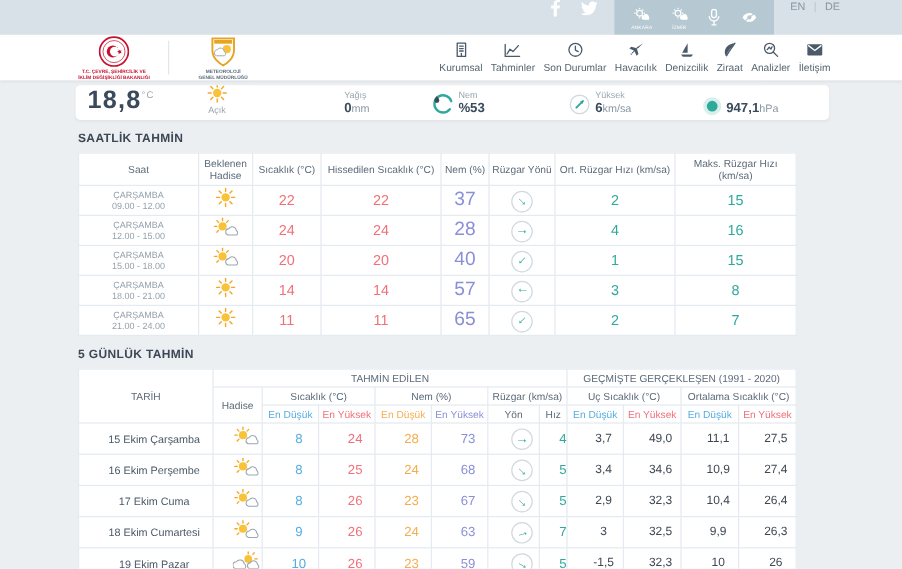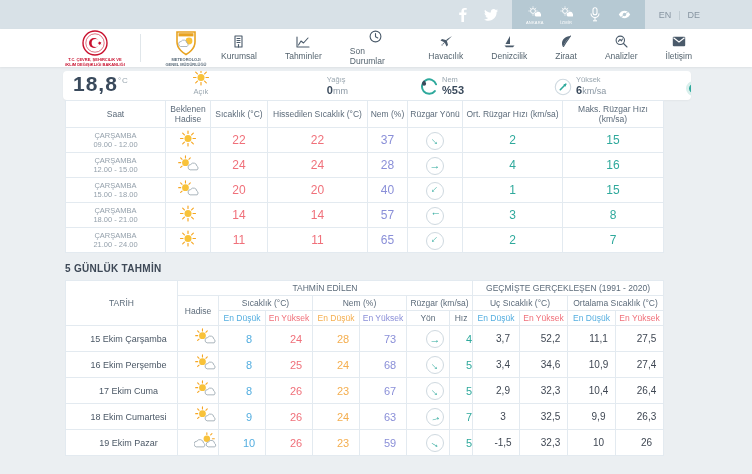--- a/index.html
+++ b/index.html
@@ -5,49 +5,49 @@
   :root{
     --teal:#2fa99c; --red:#f0707a; --purple:#8a8fd8; --orange:#f4ae4f;
     --blue:#54aee0; --navy:#3c4a5a; --hdr:#5c6b7a; --muted:#95a1ac;
     --border:#e3eaf0; --bg:#ebeff2; --topbar:#d8e1e7; --box:#b6c9d3;
   }
   *{margin:0;padding:0;box-sizing:border-box;}
   html,body{width:752px;height:474px;overflow:hidden;}
   body{font-family:"Liberation Sans","DejaVu Sans",sans-serif;background:var(--bg);}
 
   
-  .topbar{height:29px;background:var(--topbar);display:flex;align-items:center;justify-content:flex-end;padding-right:52px;}
+  .topbar{height:29px;background:var(--topbar);display:flex;align-items:flex-start;justify-content:flex-end;padding-right:52px;}
   .tb-social{display:flex;align-items:center;gap:14px;margin-right:14px;}
   .tb-social .ic{width:14px;height:14px;display:flex;align-items:center;justify-content:center;color:#fff;}
   .tb-box{background:var(--box);height:29px;display:flex;align-items:center;gap:16px;padding:0 14px;}
   .tb-city{display:flex;flex-direction:column;align-items:center;color:#fff;cursor:pointer;}
   .tb-city .lbl{font-size:4px;line-height:5px;letter-spacing:.2px;}
   .tb-box .ic{width:13px;height:15px;display:flex;align-items:center;justify-content:center;color:#fff;}
   .tb-lang{display:flex;align-items:center;gap:7px;margin-left:14px;font-size:9px;color:#8795a1;}
   .tb-lang .sep{color:#b9c4cc;}
 
   
   .header{height:38px;background:#fff;display:flex;align-items:center;padding:0 60px;box-shadow:0 1px 2px rgba(0,0,0,.06);position:relative;z-index:2;}
   .logos{display:flex;align-items:center;gap:10px;}
   .logo-col{display:flex;flex-direction:column;align-items:center;width:70px;}
   .logo-col .logo-text{font-size:4px;line-height:5px;text-align:center;font-weight:bold;margin-top:1px;}
   .ministry .logo-text{color:#c8102e;}
   .mgm .logo-text{color:#5a6b7a;}
   .logo-sep{width:1px;height:28px;background:#e0e6ea;}
-  .nav{display:flex;align-items:center;gap:28px;margin-left:auto;}
+  .nav{display:flex;align-items:center;gap:7px;margin-left:auto;}
   .nav-item{display:flex;flex-direction:column;align-items:center;gap:3px;cursor:pointer;}
   .nav-item .nav-ic{height:13px;display:flex;align-items:center;justify-content:center;color:#4a5a6a;}
   .nav-item .nav-lb{font-size:8.5px;color:#55646f;}
 
   
   .content{padding:4px 60px 0 60px;}
 
   
   .strip{background:#fff;border-radius:4px;width:628px;height:29px;overflow:hidden;margin-left:3px;box-shadow:0 1px 2px rgba(0,0,0,.04);}
-  .strip-inner{display:flex;align-items:flex-end;margin-top:-11px;padding:0 16px 4px 10px;height:40px;gap:20px;}
+  .strip-inner{display:flex;align-items:flex-end;margin-top:-11px;padding:0 16px 4px 10px;height:40px;}
   .s-item{display:flex;flex-direction:column;align-items:center;}
   .s-temp{font-size:21px;font-weight:bold;color:#3a4a5c;letter-spacing:1px;}
   .s-temp sup{font-size:8px;color:#9aa7b0;font-weight:normal;}
   .s-cond{margin-left:42px;}
   .s-cond .cnd{font-size:7.5px;color:#9aa7b0;margin-top:1px;}
   .s-lblv{margin-left:96px;align-items:flex-start;}
   .s-lbl{font-size:7.5px;color:#9aa7b0;}
   .s-val{font-size:9px;color:#8a97a3;}
   .s-val b{font-size:11px;color:#3a4a5c;}
   .s-gauge{display:flex;align-items:flex-end;gap:4px;margin-left:40px;}
@@ -66,21 +66,21 @@
 
   .hourly-table{width:598px;table-layout:fixed;}
   .hourly-table td{height:25px;}
   .daily-table{width:598px;table-layout:fixed;}
   .daily-table td{height:26px;padding-left:16px;}
   .daily-table thead th{padding:2px 1px;margin-top:24px;}
 
   .c-saat{font-size:7.5px;color:#95a1ac;line-height:9px;}
   .c-date{font-size:9px;color:#4b5866;}
   .v-red{color:var(--red);font-size:12px;}
-  .v-purple{color:var(--purple);font-size:12px;}
+  .v-purple{color:var(--purple);font-size:16px;}
   .v-teal{color:var(--teal);font-size:12px;}
   .v-blue{color:var(--blue);font-size:11px;}
   .v-orange{color:var(--orange);font-size:11px;}
   .v-dark{color:#3f4753;font-size:10px;}
   .daily-table .v-red,.daily-table .v-purple,.daily-table .v-teal{font-size:11px;}
 
   .h-blue{color:var(--blue);}
   .h-red{color:var(--red);}
   .h-orange{color:var(--orange);}
   .h-purple{color:var(--purple);}
@@ -334,20 +334,21 @@
         <span class="p-dot dot1"></span>
         <span class="gcol">
             <span class="s-lbl">&nbsp;</span>
         <span class="s-val"><b>947,1</b><span>hPa</span></span>
           </span>
       </span>
 
     </div>
   </div>
 
+  <div class="sec-title">SAATLİK TAHMİN</div>
   <table class="hourly-table">
     <colgroup>
       <col style="width:100px">
         <col style="width:45px">
         <col style="width:57px">
         <col style="width:100px">
       <col style="width:40px">
         <col style="width:55px">
         <col style="width:100px">
         <col style="width:101px">
@@ -555,21 +556,21 @@
             </span></td>
     <td class="v-blue">8</td>
     <td class="v-red">24</td>
     <td class="v-orange">28</td>
     <td class="v-purple">73</td>
     <td><span class="dir-circle">
               <span class="dir-arrow" style="transform:rotate(0deg)">→</span>
             </span></td>
     <td class="v-teal">4</td>
     <td class="v-dark">3,7</td>
-    <td class="v-dark">52,2</td>
+    <td class="v-dark">49,0</td>
     <td class="v-dark">11,1</td>
     <td class="v-dark">27,5</td>
         </tr>
         <tr>
           <td class="c-date">16 Ekim Perşembe</td>
     <td><span class="wicon">
               <svg width="22" height="17" viewBox="0 0 26 20">
                 <g stroke="#f6a623" stroke-width="1.3" stroke-linecap="round">
                   <line x1="10" y1="1" x2="10" y2="3.4"></line>
                   <line x1="2" y1="9" x2="4.4" y2="9"></line>

